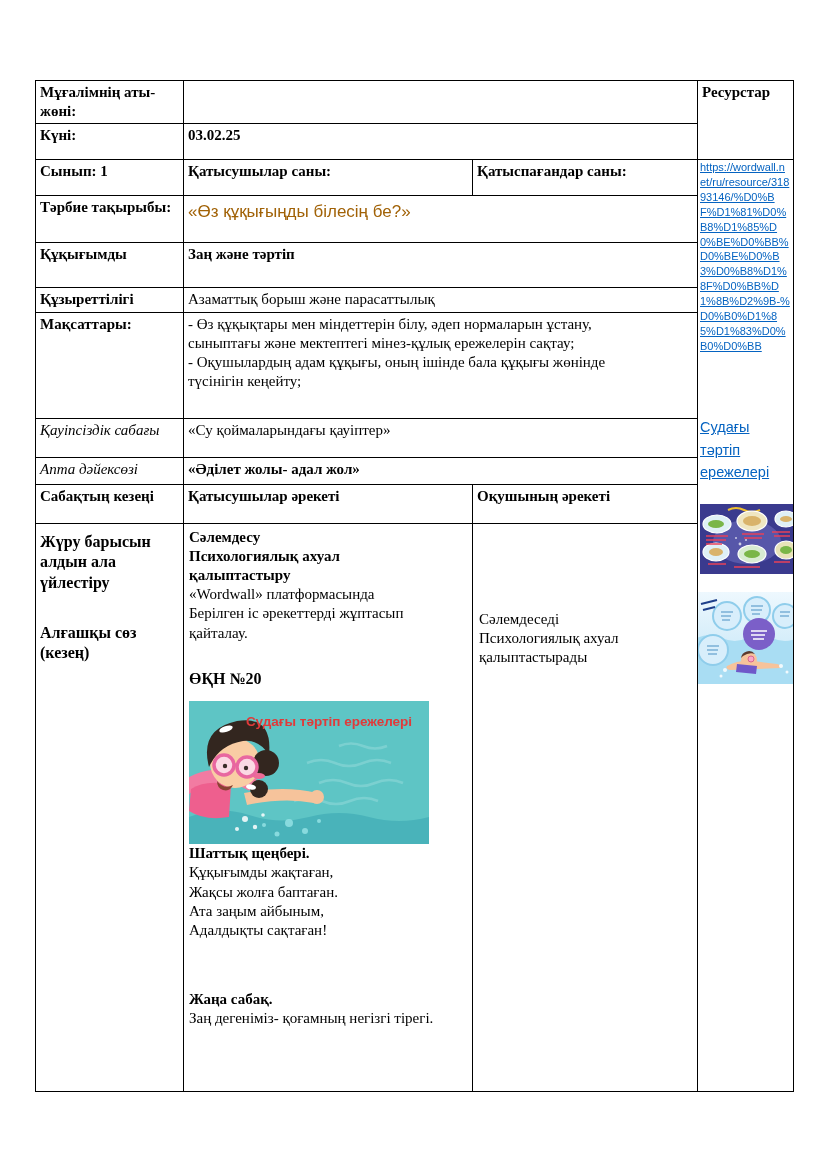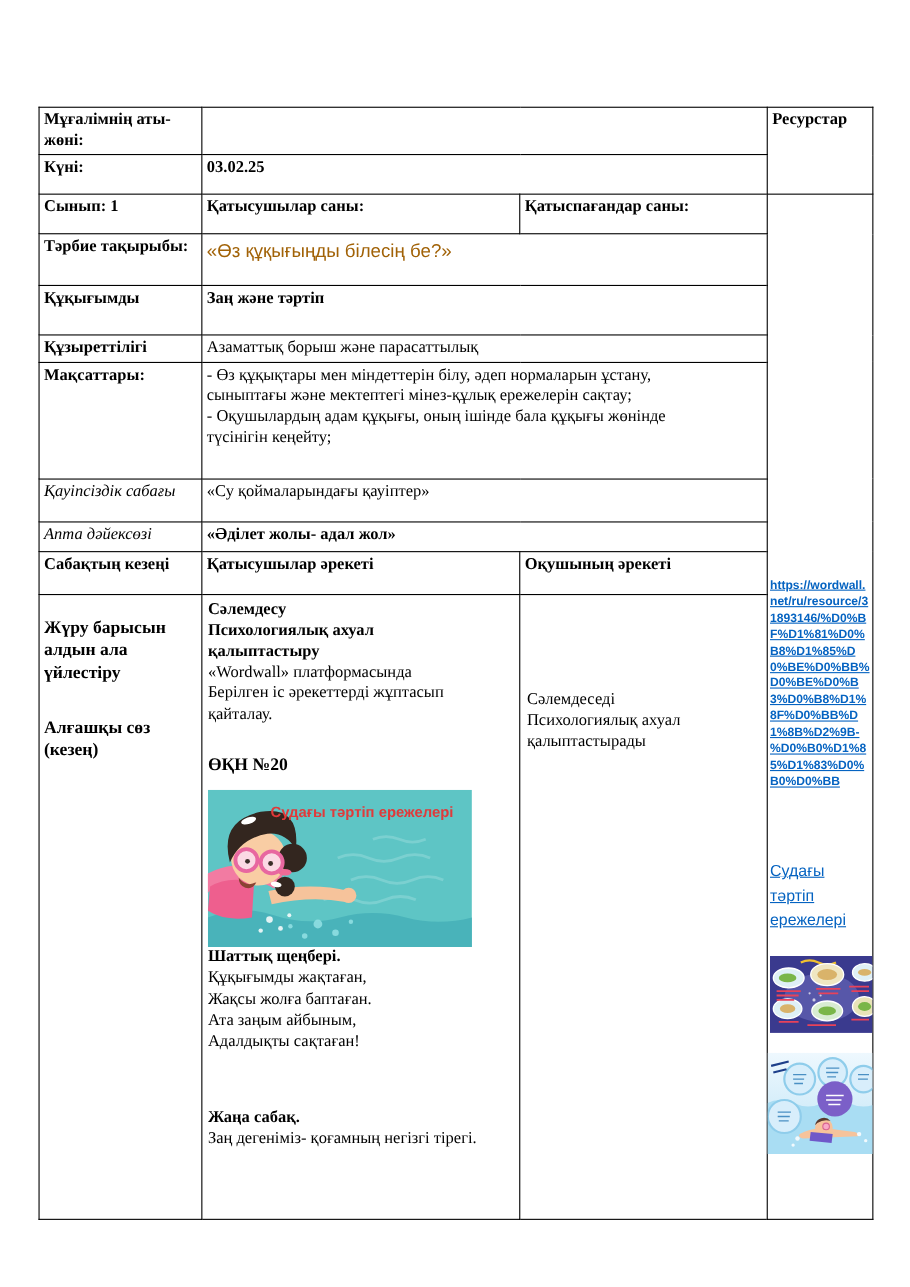--- a/index.html
+++ b/index.html
@@ -1,50 +1,50 @@
 <!DOCTYPE html>
 <html><head>
 <meta charset="utf-8">
 <style>
   html,body{margin:0;padding:0;}
   body{
     width:827px;height:1170px;background:#ffffff;position:relative;
     font-family:"Liberation Serif", serif;color:#000;
   }
   table.lesson{
-    position:absolute;left:35px;top:97px;
+    position:absolute;left:35px;top:80px;
     border-collapse:collapse;table-layout:fixed;width:758px;
   }
   td{
     border:1.5px solid #000;vertical-align:top;
     padding:2px 4px;font-size:15px;line-height:1.28;
     box-sizing:border-box;overflow:hidden;
   }
   .b{font-weight:bold;}
   .i{font-style:italic;}
   .pre{white-space:pre-line;}
   .label{font-weight:bold;}
   .topic-red{
     font-family:"Liberation Sans", sans-serif;
     color:#a16207;font-size:17px;padding-top:5px;
   }
   .pedagog-cell{padding:4px 6px 4px 5px;}
-  .stage-cell{padding:20px 4px;}
+  .stage-cell{padding:8px 4px;}
   .student-cell{padding:16px 6px;}
   .resource-cell{padding:0 2px;}
   .mt12{margin-top:30px;}
   .okn{margin-top:26px;font-size:16px;}
   .joy{}
   .newlesson{margin-top:50px;}
   .student-text{margin-top:70px;}
   .img-wrap{margin-top:12px;}
   .url-block{
-    margin-top:348px;min-height:252px;
+    min-height:252px;
     font-family:"Liberation Sans", sans-serif;
-    font-size:11px;line-height:1.35;font-weight:bold;
+    font-size:11px;line-height:1.35;
   }
   a{color:#0563c1;text-decoration:underline;cursor:pointer;}
   .url-link{word-break:break-all;display:block;}
   .rules-link{
     display:block;margin-top:4px;
     font-family:"Liberation Sans", sans-serif;
     font-size:14.5px;line-height:1.55;
   }
   .poster{display:block;margin-top:20px;width:94px;}
   .poster2{display:block;margin-top:18px;width:100px;margin-left:-3px;}

